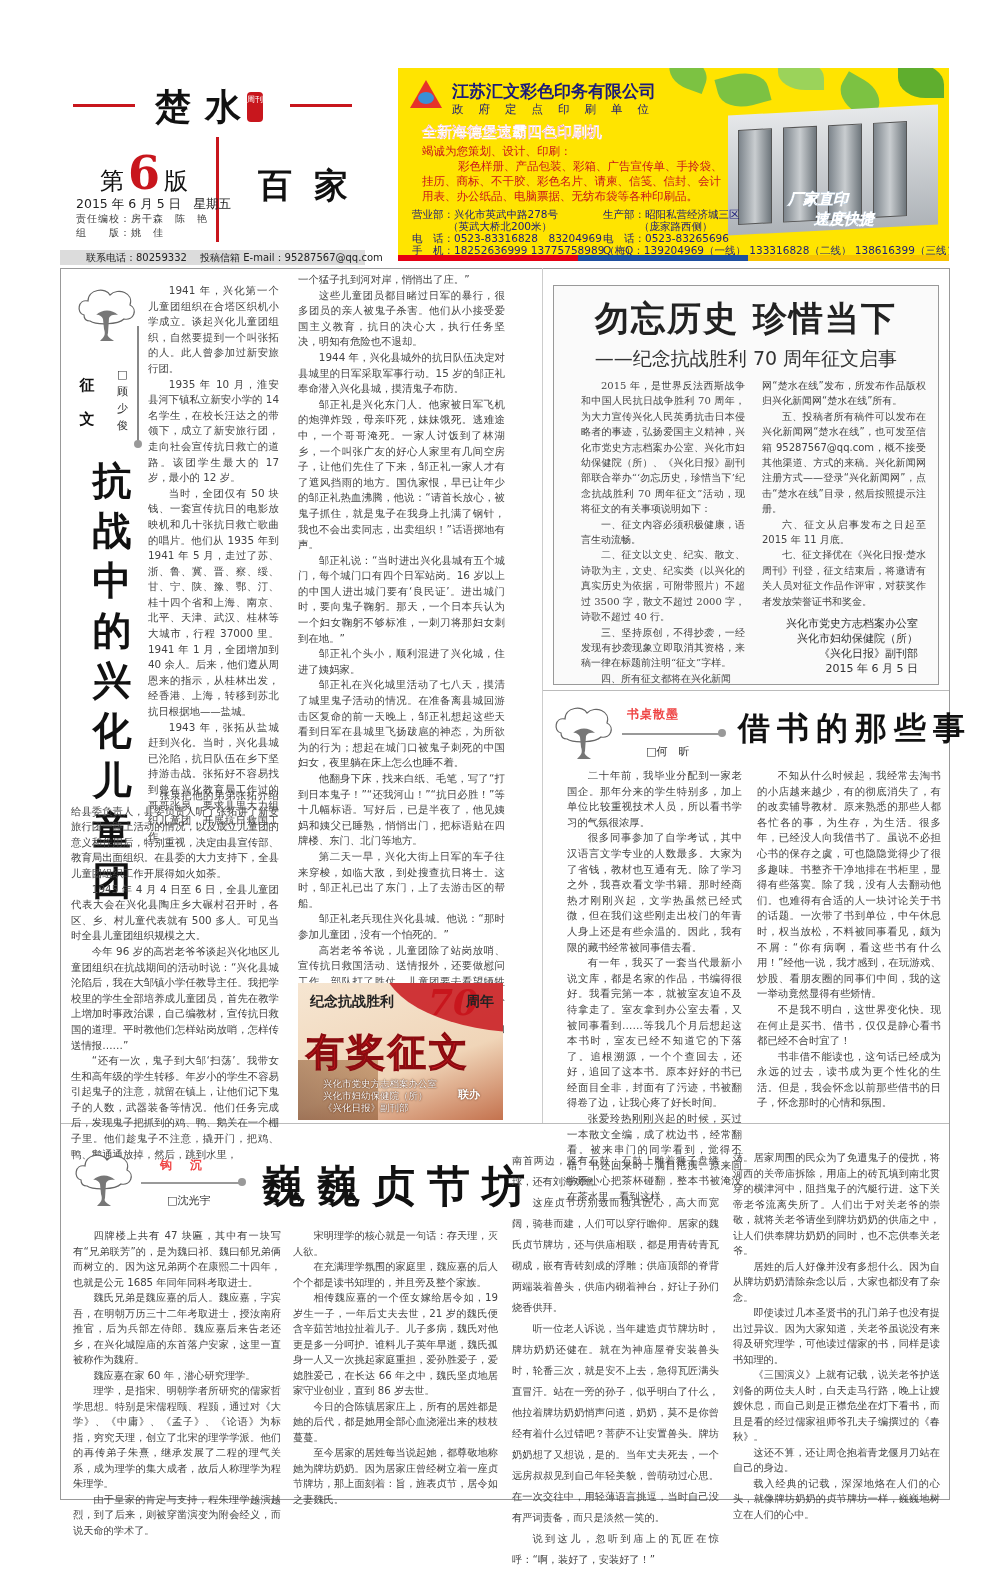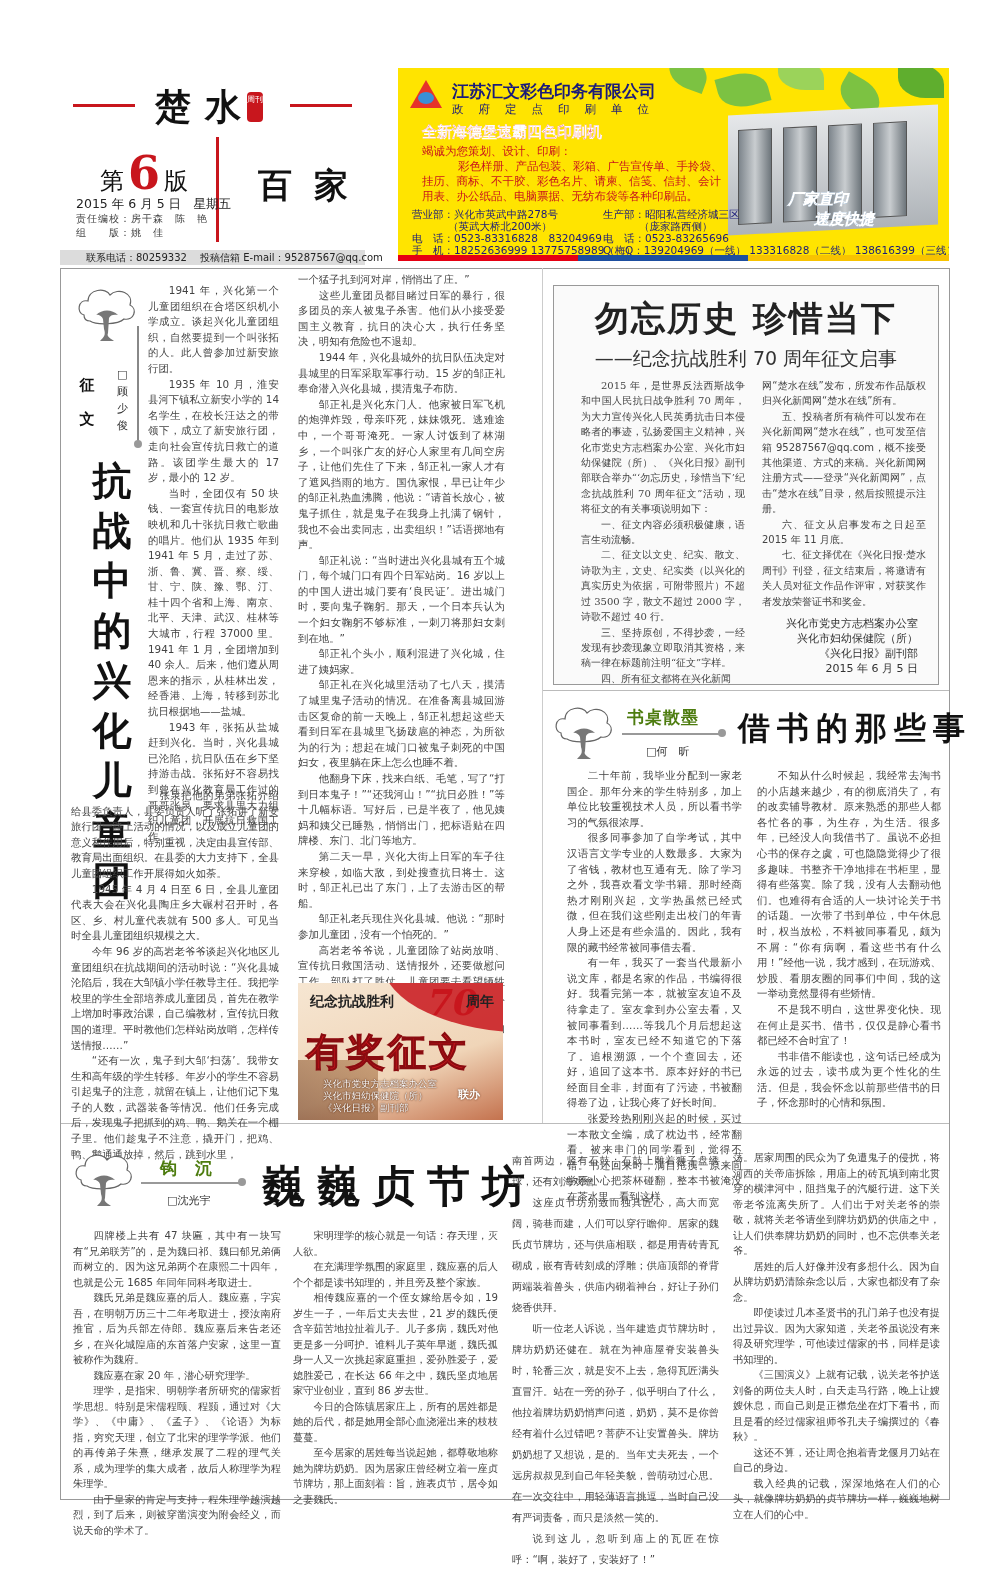--- a/index.html
+++ b/index.html
@@ -54,21 +54,21 @@
 
 .award{position:absolute;left:298px;top:983px;width:205px;height:137px;background:linear-gradient(160deg,#f6e6d2 0%,#f0d5b8 60%,#c4724e 100%);overflow:hidden}
 .award .flag{position:absolute;right:-30px;top:-20px;width:150px;height:70px;background:#c8161d;border-radius:0 0 0 100%;opacity:.85}
 .award .l1{position:absolute;left:12px;top:10px;font-family:"DejaVu Serif",serif;font-size:14px;font-weight:bold;color:#222;white-space:nowrap}
 .award .seventy{position:absolute;left:130px;top:-2px;font-family:"DejaVu Serif",serif;font-size:36px;font-style:italic;font-weight:bold;color:#c8161d}
 .award .l2{position:absolute;left:8px;top:44px;font-size:38px;font-weight:bold;color:#d0161d;letter-spacing:3px;white-space:nowrap;-webkit-text-stroke:1px #8a0c10}
 .award .org{position:absolute;left:25px;font-size:9.5px;color:#fff;white-space:nowrap;text-shadow:0 0 2px #5a2a10,0 0 1px #5a2a10}
 .award .joint{position:absolute;left:160px;top:104px;font-size:11px;font-weight:bold;color:#fff;text-shadow:0 0 2px #5a2a10}
 .award .photo{position:absolute;left:0;bottom:0;width:80px;height:60px;background:linear-gradient(30deg,#6b3a20,#b07a4a);opacity:.6}
 
-.col-label{position:absolute;font-family:"DejaVu Serif",serif;font-size:17px;font-weight:bold;color:#4d7c0f;letter-spacing:6px;white-space:nowrap}
+.col-label{position:absolute;font-family:"DejaVu Serif",serif;font-size:12px;font-weight:bold;color:#ef4444;letter-spacing:6px;white-space:nowrap}
 .hline{position:absolute;height:2px;background:#999}
 .author{position:absolute;font-size:11px;color:#333;white-space:nowrap}
 .big-title{position:absolute;font-family:"DejaVu Serif",serif;font-weight:bold;font-size:34px;color:#111;letter-spacing:9px;white-space:nowrap}
 </style>
 </head>
 <body>
 
 <div>
   <div class="mast-line" style="left:73px;top:104px;width:62px"></div>
   <div class="brand">楚水</div>
@@ -231,21 +231,21 @@
 </svg>
 <div class="col-label" style="left:160px;top:1157px;letter-spacing:18px">钩沉</div>
 <div class="hline" style="left:141px;top:1182px;width:100px"></div>
 <div class="dot" style="left:238px;top:1178px"></div>
 <div class="author" style="left:167px;top:1193px">□沈光宇</div>
 <div class="big-title" style="left:262px;top:1158px;font-size:43px;letter-spacing:12px">巍巍贞节坊</div>
 
 <div class="txt" style="left:73px;top:1228px;width:208px;font-size:10.2px;line-height:15.5px">
   <p>四牌楼上共有 47 块匾，其中有一块写有“兄弟联芳”的，是为魏曰祁、魏曰郁兄弟俩而树立的。因为这兄弟两个在康熙二十四年，也就是公元 1685 年同年同科考取进士。</p>
   <p>魏氏兄弟是魏应嘉的后人。魏应嘉，字宾吾，在明朝万历三十二年考取进士，授汝南府推官，后为兵部左侍郎。魏应嘉后来告老还乡，在兴化城隍庙的东首落户安家，这里一直被称作为魏府。</p>
-  <p>魏应嘉在家 20 年，潜心研究理学。</p>
+  <p>魏应嘉在家 60 年，潜心研究理学。</p>
   <p>理学，是指宋、明朝学者所研究的儒家哲学思想。特别是宋儒程颐、程颢，通过对《大学》、《中庸》、《孟子》、《论语》为标指，穷究天理，创立了北宋的理学学派。他们的再传弟子朱熹，继承发展了二程的理气关系，成为理学的集大成者，故后人称理学为程朱理学。</p>
   <p>由于皇家的肯定与支持，程朱理学越演越烈，到了后来，则被穿凿演变为附会经义，而说天命的学术了。</p>
 </div>
 <div class="txt" style="left:293px;top:1228px;width:205px;font-size:10.2px;line-height:15.5px">
   <p>宋明理学的核心就是一句话：存天理，灭人欲。</p>
   <p>在充满理学氛围的家庭里，魏应嘉的后人个个都是读书知理的，并且旁及整个家族。</p>
   <p>相传魏应嘉的一个侄女嫁给居令如，19 岁生一子，一年后丈夫去世，21 岁的魏氏便含辛茹苦地拉扯着儿子。儿子多病，魏氏对他更是多一分呵护。谁料儿子英年早逝，魏氏孤身一人又一次挑起家庭重担，爱孙胜爱子，爱媳胜爱己，在长达 66 年之中，魏氏坚贞地居家守业创业，直到 86 岁去世。</p>
   <p>今日的合陈镇居家庄上，所有的居姓都是她的后代，都是她用全部心血浇灌出来的枝枝蔓蔓。</p>
   <p>至今居家的居姓每当说起她，都尊敬地称她为牌坊奶奶。因为居家庄曾经树立着一座贞节牌坊，那上面刻着：旨，旌表贞节，居令如之妻魏氏。</p>
 </div>

